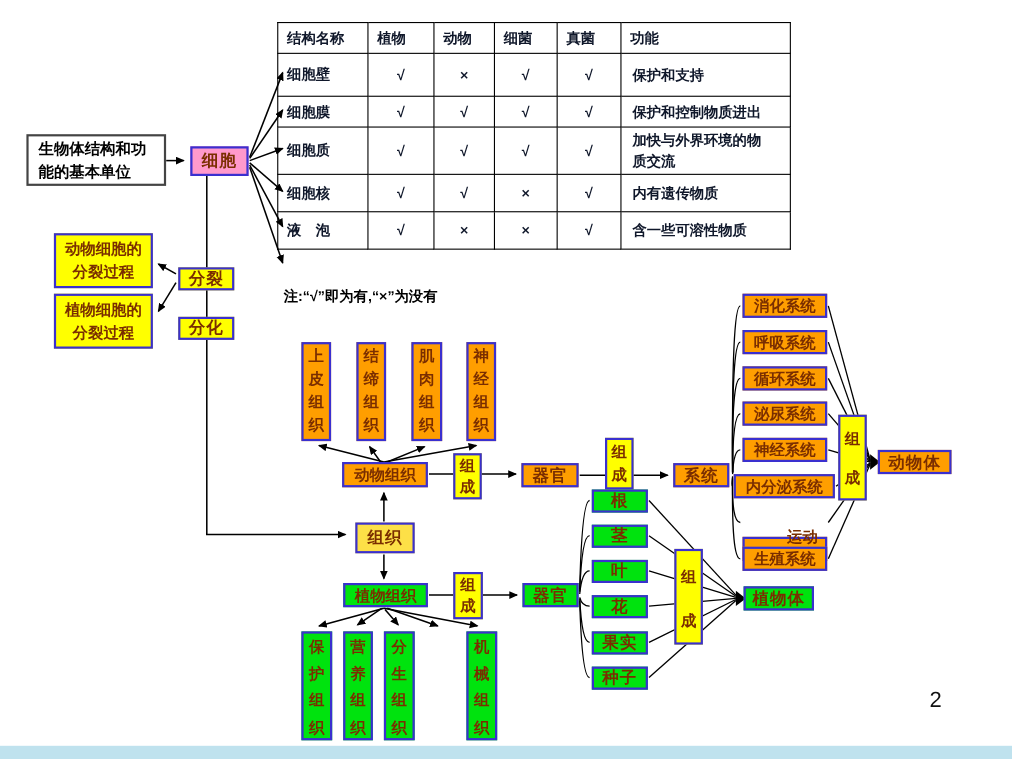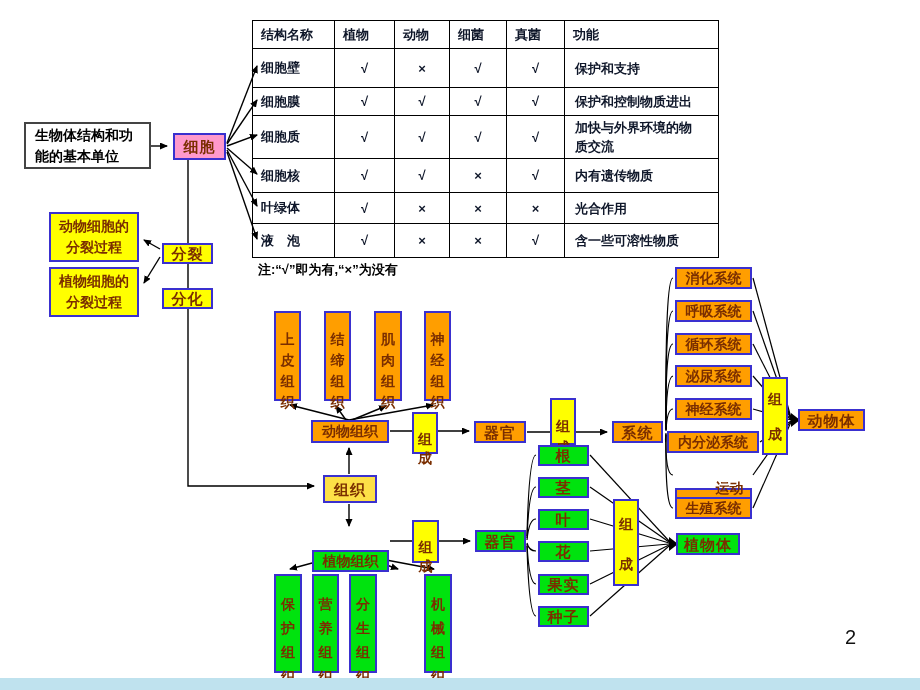--- a/index.html
+++ b/index.html
@@ -11,21 +11,21 @@
       z-index:2;text-align:center;line-height:21px;}
   .orange{background:#ff9e00;}
   .yellow{background:#ffff00;}
   .green{background:#00e30e;}
   .pink{background:#ff99cc;}
   .magenta{background:#fde047;}
   .white{background:#ffffff;border:2px solid #444;color:#000;}
   .pre{white-space:pre-line;}
   .left{justify-content:flex-start;text-align:left;padding-left:9px;}
   .f15{font-size:15px;letter-spacing:1px;}
-  .vert{display:block;padding-top:16px;}
+  .vert{display:block;padding-top:0;}
   .lh19{line-height:19px;}
   .lh21{line-height:21px;}
   .lh24{line-height:24.2px;}
   .lh35{line-height:35px;padding-top:3px;}
   .lh40{line-height:40px;padding-top:3px;}
   table.tbl{position:absolute;left:252px;top:20px;border-collapse:collapse;z-index:2;
       font-size:13px;font-weight:bold;color:#0f172a;table-layout:fixed;background:transparent;}
   table.tbl td{border:1px solid #000;padding:0 4px 0 8px;vertical-align:middle;overflow:hidden;}
   table.tbl td.chk{text-align:center;padding:0;}
   table.tbl td.fn{padding:0 16px 0 10px;line-height:19px;}
@@ -147,28 +147,20 @@
         <td class="fn">加快与外界环境的物质交流</td>
       </tr>
       <tr style="height:34px">
         <td>细胞核</td>
         <td class="chk">√</td>
         <td class="chk">√</td>
         <td class="chk">×</td>
         <td class="chk">√</td>
         <td class="fn">内有遗传物质</td>
       </tr>
-      <tr style="height:31px">
-        <td>叶绿体</td>
-        <td class="chk">√</td>
-        <td class="chk">×</td>
-        <td class="chk">×</td>
-        <td class="chk">×</td>
-        <td class="fn">光合作用</td>
-      </tr>
       <tr style="height:34px">
         <td>液　泡</td>
         <td class="chk">√</td>
         <td class="chk">×</td>
         <td class="chk">×</td>
         <td class="chk">√</td>
         <td class="fn">含一些可溶性物质</td>
       </tr>
     </tbody>
   </table>
@@ -199,21 +191,21 @@
   <div class="bx orange" style="left:675px;top:300px;width:77px;height:22px;">呼吸系统</div>
   <div class="bx orange" style="left:675px;top:333px;width:77px;height:22px;">循环系统</div>
   <div class="bx orange" style="left:675px;top:365px;width:77px;height:22px;">泌尿系统</div>
   <div class="bx orange" style="left:675px;top:398px;width:77px;height:22px;">神经系统</div>
   <div class="bx orange" style="left:667px;top:431px;width:92px;height:22px;">内分泌系统</div>
   <div class="bx orange" style="left:675px;top:488px;width:77px;height:22px;padding-left:32px;">运动系统</div>
   <div class="bx orange" style="left:675px;top:497px;width:77px;height:22px;">生殖系统</div>
   <div class="bx yellow vert lh35" style="left:762px;top:377px;width:26px;height:78px;">组成</div>
   <div class="bx orange f15" style="left:798px;top:409px;width:67px;height:22px;">动物体</div>
 
-  <div class="bx green" style="left:312px;top:530px;width:77px;height:22px;margin-top:20px;">植物组织</div>
+  <div class="bx green" style="left:312px;top:530px;width:77px;height:22px;">植物组织</div>
   <div class="bx yellow vert lh19" style="left:412px;top:520px;width:27px;height:43px;">组成</div>
   <div class="bx green f15" style="left:475px;top:530px;width:51px;height:22px;">器官</div>
   <div class="bx green vert lh24" style="left:274px;top:574px;width:28px;height:99px;">保护组织</div>
   <div class="bx green vert lh24" style="left:312px;top:574px;width:27px;height:99px;">营养组织</div>
   <div class="bx green vert lh24" style="left:349px;top:574px;width:28px;height:99px;">分生组织</div>
   <div class="bx green vert lh24" style="left:424px;top:574px;width:28px;height:99px;">机械组织</div>
 
   <div class="bx green f15" style="left:538px;top:445px;width:51px;height:21px;">根</div>
   <div class="bx green f15" style="left:538px;top:477px;width:51px;height:21px;">茎</div>
   <div class="bx green f15" style="left:538px;top:509px;width:51px;height:21px;">叶</div>

